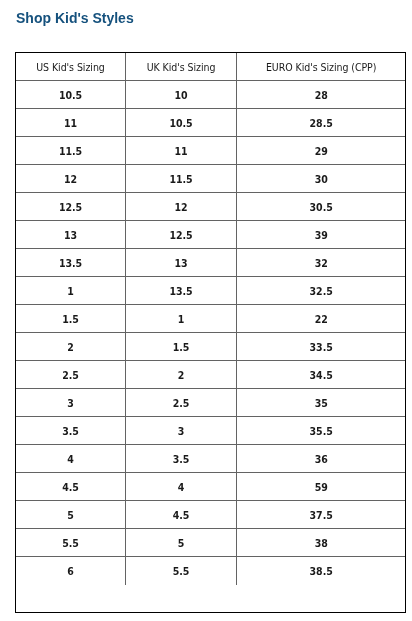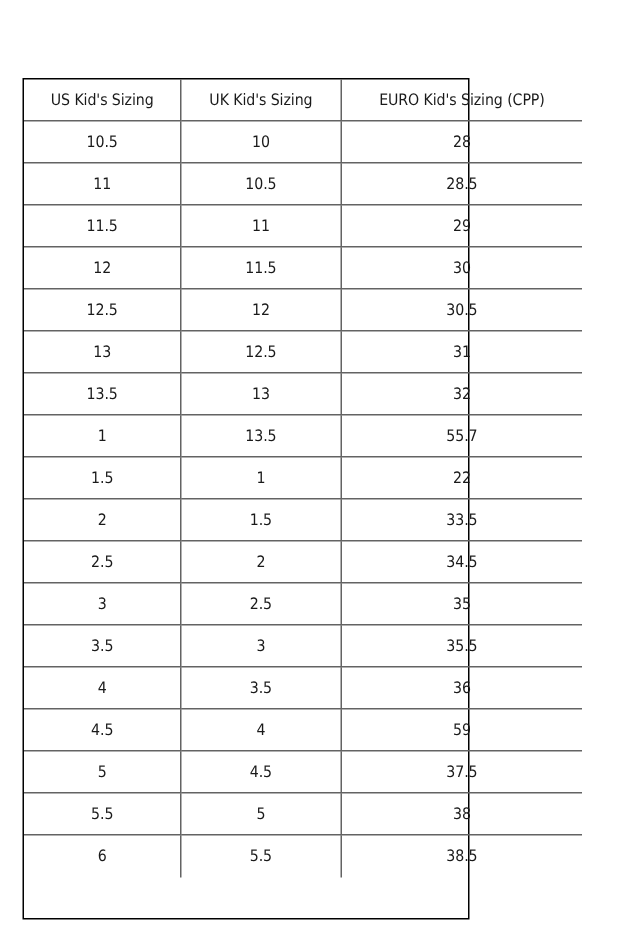--- a/index.html
+++ b/index.html
@@ -5,38 +5,39 @@
   html,body{margin:0;padding:0;}
   body{width:412px;height:621px;background:#ffffff;
        font-family:"Liberation Sans",sans-serif;
        -webkit-font-smoothing:antialiased;}
   .page{position:relative;width:412px;height:621px;overflow:hidden;background:#fff;}
 
   .heading{position:absolute;left:16px;top:11px;
            font-size:14px;font-weight:bold;line-height:14px;
            color:#15517d;white-space:nowrap;}
 
-  .table-wrap{position:absolute;left:15.1px;top:51.7px;width:298px;height:561.3px;
+  .table-wrap{position:absolute;left:15.1px;top:51.7px;width:391px;height:561.3px;
               box-sizing:border-box;border:1.3px solid #000000;background:#fff;}
   table.sizing-table{border-collapse:collapse;table-layout:fixed;width:100%;}
   table.sizing-table th,
   table.sizing-table td{text-align:center;vertical-align:middle;
         font-family:"DejaVu Sans",sans-serif;font-stretch:condensed;letter-spacing:-0.06px;
-        color:#1a1a1a;font-size:10.5px;font-weight:400;padding:0.5px 2px 0;height:28.02px;box-sizing:border-box;line-height:1;
+        color:#1a1a1a;font-size:10.5px;font-weight:700;padding:0.5px 2px 0;height:28.02px;box-sizing:border-box;line-height:1;
         border-bottom:1px solid #636363;border-right:1px solid #636363;}
   table.sizing-table tbody tr:last-child td{border-bottom:none;}
   table.sizing-table th:last-child,
   table.sizing-table td:last-child{border-right:none;}
   table.sizing-table th{font-weight:400;height:28.02px;box-sizing:border-box;padding-top:2.6px;}
   .c1{width:104.6px;} .c2{width:106.5px;} .c3{width:161.1px;}
 </style>
 </head>
 <body>
 
 <div class="page">
+  <div class="heading">Shop Kid's Styles</div>
   <div class="table-wrap">
     <table class="sizing-table">
       <colgroup>
           <col class="c1">
           <col class="c2">
           <col class="c3">
         </colgroup>
       <thead>
         <tr>
           <th>US Kid's Sizing</th>
@@ -66,31 +67,31 @@
             <td>30</td>
           </tr>
           <tr>
             <td>12.5</td>
             <td>12</td>
             <td>30.5</td>
           </tr>
           <tr>
             <td>13</td>
             <td>12.5</td>
-            <td>31</td>
+            <td>39</td>
           </tr>
           <tr>
             <td>13.5</td>
             <td>13</td>
             <td>32</td>
           </tr>
           <tr>
             <td>1</td>
             <td>13.5</td>
-            <td>55.7</td>
+            <td>32.5</td>
           </tr>
           <tr>
             <td>1.5</td>
             <td>1</td>
             <td>22</td>
           </tr>
           <tr>
             <td>2</td>
             <td>1.5</td>
             <td>33.5</td>

